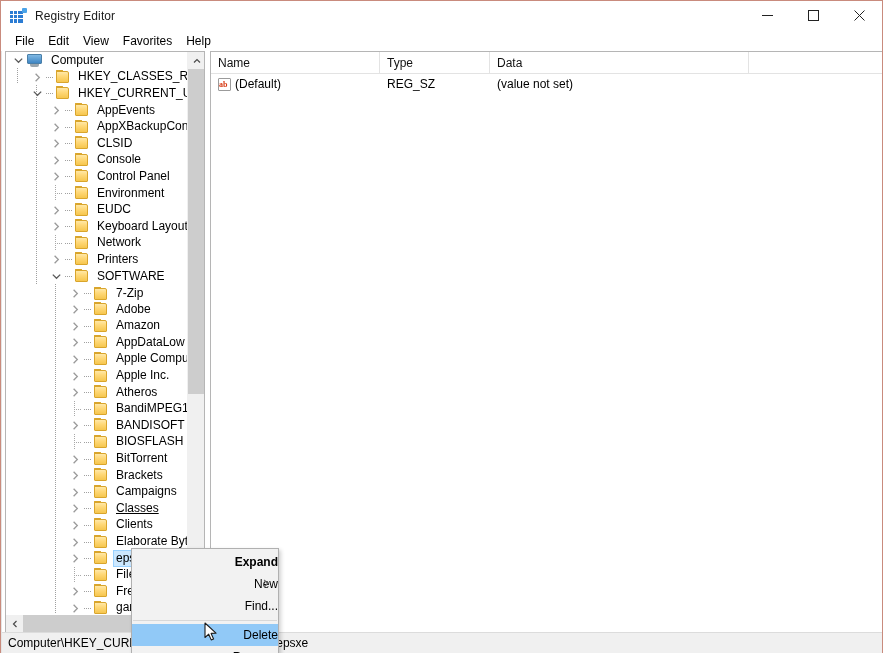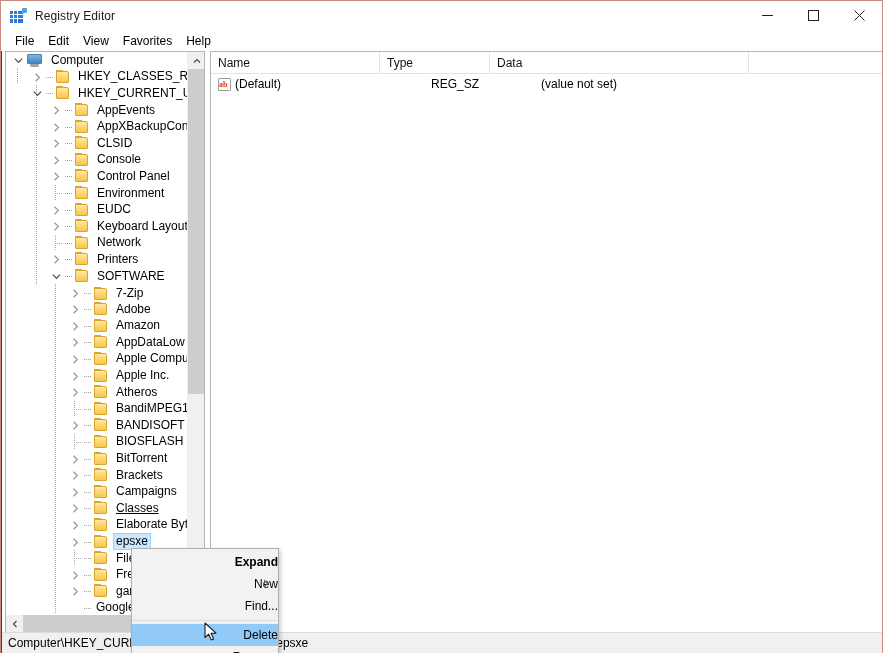--- a/index.html
+++ b/index.html
@@ -7,21 +7,21 @@
     margin: 0; padding: 0;
     width: 883px; height: 653px;
     overflow: hidden;
     background: #ffffff;
     font-family: "Liberation Sans", sans-serif;
   }
 
   .window {
     position: relative;
     width: 883px; height: 653px;
-    background: #701a75;
+    background: #e5e5e5;
     border: 1px solid #c98b7d;
     border-bottom: none;
     overflow: hidden;
   }
 
   
   .titlebar {
     position: relative;
     height: 29px;
     background: #ffffff;
@@ -285,21 +285,21 @@
   .listrows { position: relative; }
   .lrow {
     display: flex;
     height: 20px;
     align-items: center;
     font-size: 12px;
     color: #000;
   }
   .lc { padding-left: 7px; overflow: hidden; white-space: nowrap; }
   .lc.name { width: 169px; display: flex; align-items: center; gap: 4px; }
-  .lc.type { width: 110px; margin-left: 44px; }
+  .lc.type { width: 110px; }
   .lc.data { width: 259px; }
   .abicon {
     width: 13px; height: 13px;
     flex: 0 0 auto;
     background: #ffffff;
     border: 1px solid #9b9b9b;
     border-radius: 1px;
     position: relative;
     overflow: hidden;
   }
@@ -780,20 +780,33 @@
             <span class="chev">
               <svg width="9" height="9" viewBox="0 0 9 9">
                 <path d="M2.6 0.8 L6.3 4.5 L2.6 8.2" fill="none" stroke="#9a9a9a" stroke-width="1.3"></path>
               </svg>
             </span>
             <span class="dashline"></span>
             <span class="folder">
               <span class="f-tab"></span>
               <span class="f-back"></span>
             </span>
+            <span class="lbl">Clients</span>
+          </div>
+          <div class="trow" style="padding-left: 61px;">
+            <span class="chev">
+              <svg width="9" height="9" viewBox="0 0 9 9">
+                <path d="M2.6 0.8 L6.3 4.5 L2.6 8.2" fill="none" stroke="#9a9a9a" stroke-width="1.3"></path>
+              </svg>
+            </span>
+            <span class="dashline"></span>
+            <span class="folder">
+              <span class="f-tab"></span>
+              <span class="f-back"></span>
+            </span>
             <span class="lbl">Elaborate Bytes</span>
           </div>
           <div class="trow sel" style="padding-left: 61px;">
             <span class="chev">
               <svg width="9" height="9" viewBox="0 0 9 9">
                 <path d="M2.6 0.8 L6.3 4.5 L2.6 8.2" fill="none" stroke="#9a9a9a" stroke-width="1.3"></path>
               </svg>
             </span>
             <span class="dashline"></span>
             <span class="folder">

